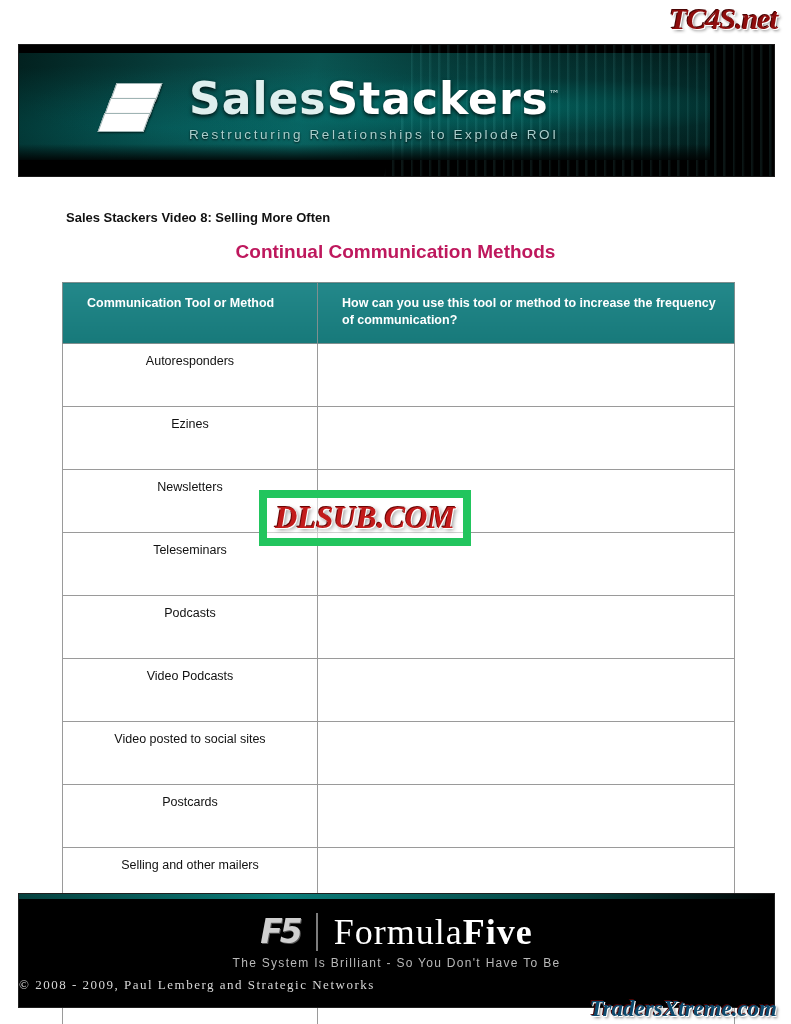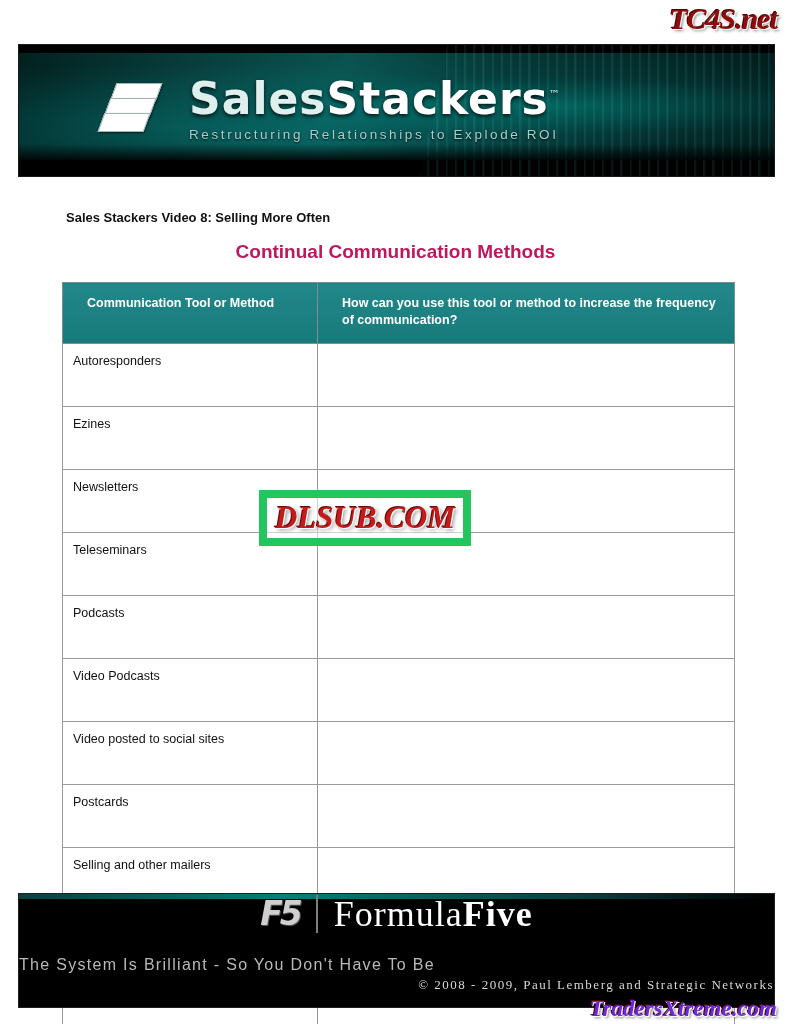--- a/index.html
+++ b/index.html
@@ -41,21 +41,21 @@
     width: 755px;
     height: 131px;
     background: #000000;
     border: 1px solid #1b1b1b;
     overflow: hidden;
   }
   .banner-inner {
     position: absolute;
     left: 0;
     top: 8px;
-    width: 755px;
+    width: 691px;
     height: 107px;
     background:
       radial-gradient(ellipse at 70% 50%, rgba(0,210,200,0.30) 0%, rgba(0,120,120,0.12) 38%, rgba(0,0,0,0) 70%),
       radial-gradient(ellipse at 22% 70%, rgba(0,180,180,0.22) 0%, rgba(0,0,0,0) 60%),
       linear-gradient(105deg, #02211f 0%, #073d3b 22%, #0a5350 42%, #053634 62%, #021a19 100%);
   }
   .banner-inner::before {
     content: "";
     position: absolute;
     left: 55%;
@@ -153,20 +153,21 @@
     position: absolute;
     left: 62px;
     top: 282px;
     width: 672px;
     border-collapse: collapse;
     table-layout: fixed;
   }
   .tbl th, .tbl td {
     border: 1px solid #9a9a9a;
     vertical-align: top;
+    text-align: center;
   }
   .tbl thead th {
     background: #1c7e7e;
     background: linear-gradient(to bottom, #23888a 0%, #17797a 100%);
     color: #ffffff;
     font-size: 12.5px;
     font-weight: bold;
     text-align: left;
     padding: 12px 10px 14px 24px;
     line-height: 1.35;
@@ -217,21 +218,21 @@
   .footer::before {
     content: "";
     position: absolute;
     left: 0; top: 0;
     width: 100%; height: 5px;
     background: linear-gradient(to right, #06413f, #0b7d7a 35%, #06413f 75%, #000);
   }
   .f5-row {
     position: absolute;
     left: 0; right: 0;
-    top: 0;
+    top: 18px;
     display: flex;
     align-items: center;
     justify-content: center;
     gap: 16px;
   }
   .f5-mark {
     font-family: "DejaVu Sans", sans-serif;
     font-size: 33px;
     font-weight: bold;
     font-style: italic;
@@ -249,45 +250,45 @@
     font-size: 36px;
     color: #ffffff;
     letter-spacing: 1px;
     line-height: 1;
   }
   .f5-name b { font-weight: bold; }
   .f5-tag {
     position: absolute;
     left: 0; right: 0;
     top: 62px;
-    text-align: left;
-    font-size: 16px;
+    text-align: center;
+    font-size: 12px;
     letter-spacing: 1.3px;
     color: #b9b9b9;
   }
   .f5-copy {
     position: absolute;
     left: 0; right: 0;
     top: 83px;
-    text-align: right;
+    text-align: left;
     font-size: 13px;
     letter-spacing: 1.5px;
     color: #d8d8d8;
     font-family: "Liberation Serif", serif;
   }
   .tx-watermark {
     position: absolute;
     right: 14px;
     bottom: 2px;
     z-index: 45;
     font-family: "Liberation Serif", serif;
     font-size: 23px;
     font-weight: bold;
     font-style: italic;
-    color: #6d28d9;
+    color: #0c4a6e;
     text-shadow:
       1px 1px 0 #ffffff,
       -1px -1px 0 #4a0505,
       2px 2px 3px rgba(0,0,0,.5);
   }
 </style>
 </head>
 <body>
 
 <div class="tc4s-watermark">TC4S.net</div>

